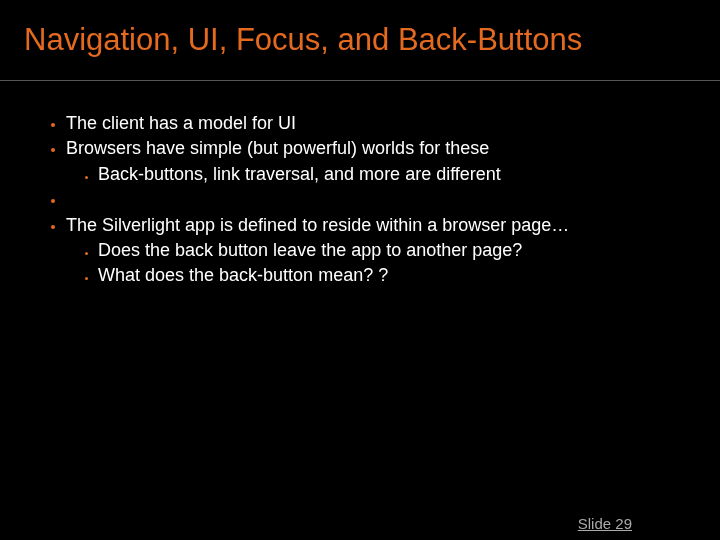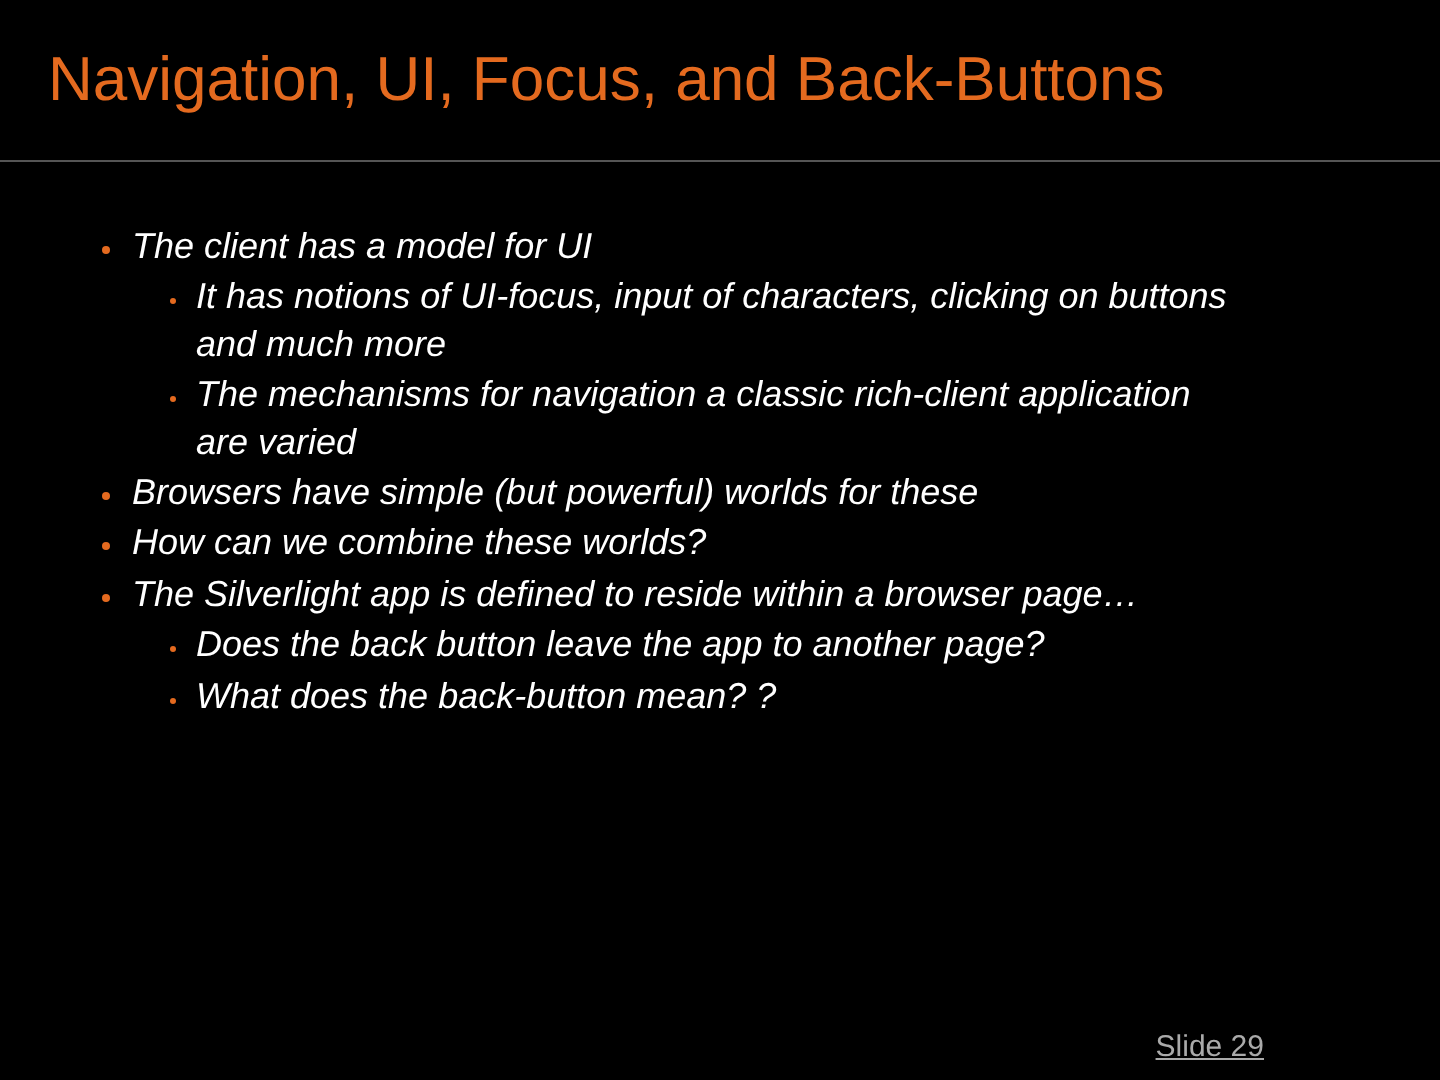--- a/index.html
+++ b/index.html
@@ -42,21 +42,20 @@
     left: 38px;
     right: 28px;
     color: #fff;
     font-size: 18px;
     line-height: 1.3;
   }
   ul {
     list-style-type: disc;
     margin: 0;
     padding-left: 28px;
-    font-style: italic;
   }
   ul ul {
     list-style-type: disc;
     padding-left: 32px;
     margin-top: 2px;
   }
   li {
     margin-bottom: 2px;
   }
   li::marker {
@@ -79,30 +78,28 @@
 <body>
 
 <div class="slide">
   <div class="title">Navigation, UI, Focus, and Back-Buttons</div>
   <div class="title-underline"></div>
 
   <div class="body">
     <ul>
       <li>
         <span>The client has a model for UI</span>
+      </li>
+      <li>
+        <span>Browsers have simple (but powerful) worlds for these</span>
         <ul>
-          <li><span>It has notions of UI-focus, input of characters, clicking on buttons and much more</span></li>
-          <li><span>The mechanisms for navigation a classic rich-client application are varied</span></li>
+          <li><span>Back-buttons, link traversal, and more are different</span></li>
         </ul>
       </li>
       <li>
-        <span>Browsers have simple (but powerful) worlds for these</span>
-      </li>
-      <li>
-        <span>How can we combine these worlds?</span>
       </li>
       <li>
         <span>The Silverlight app is defined to reside within a browser page…</span>
         <ul>
           <li><span>Does the back button leave the app to another page?</span></li>
           <li><span>What does the back-button mean? ?</span></li>
         </ul>
       </li>
     </ul>
   </div>

